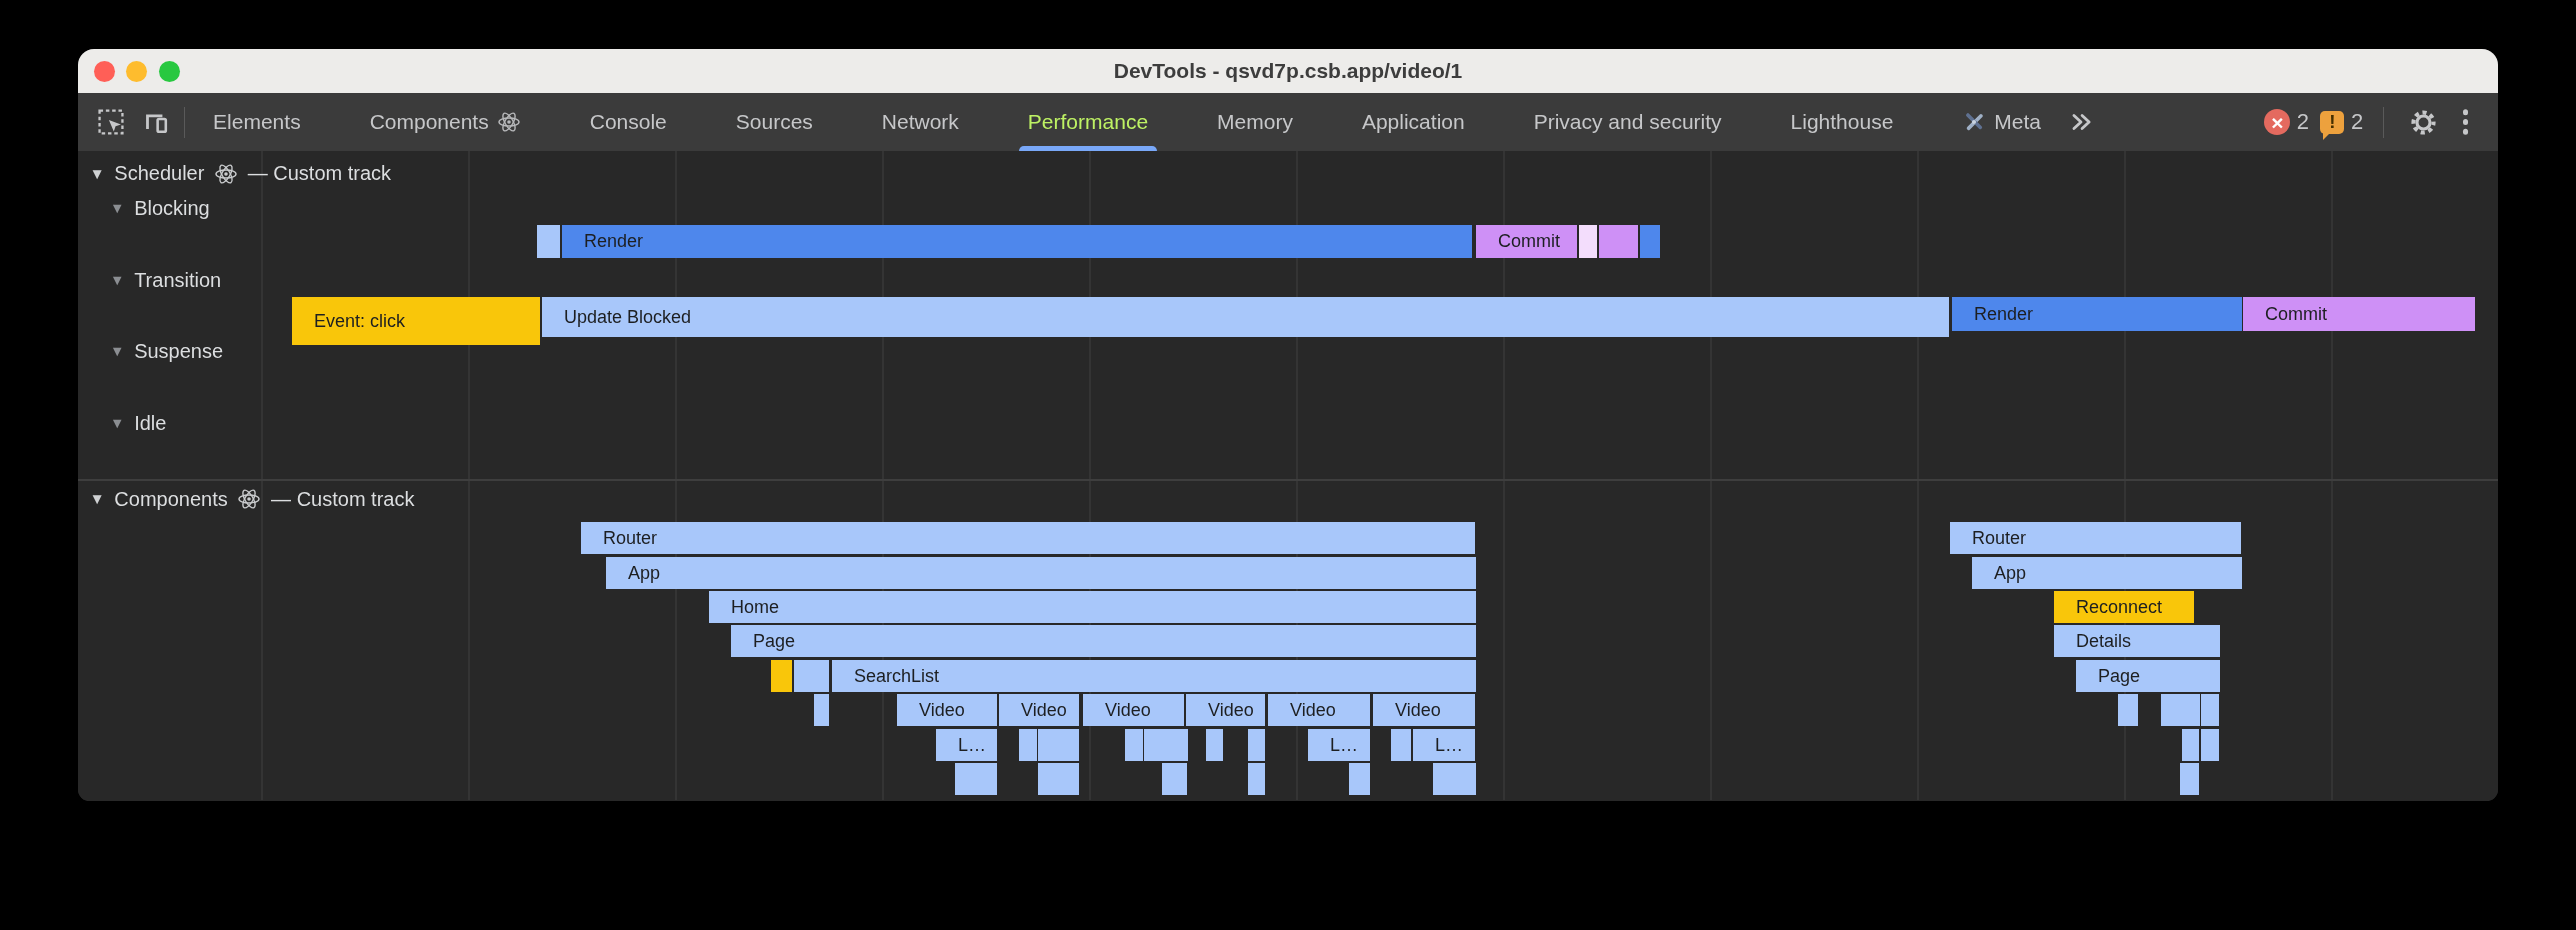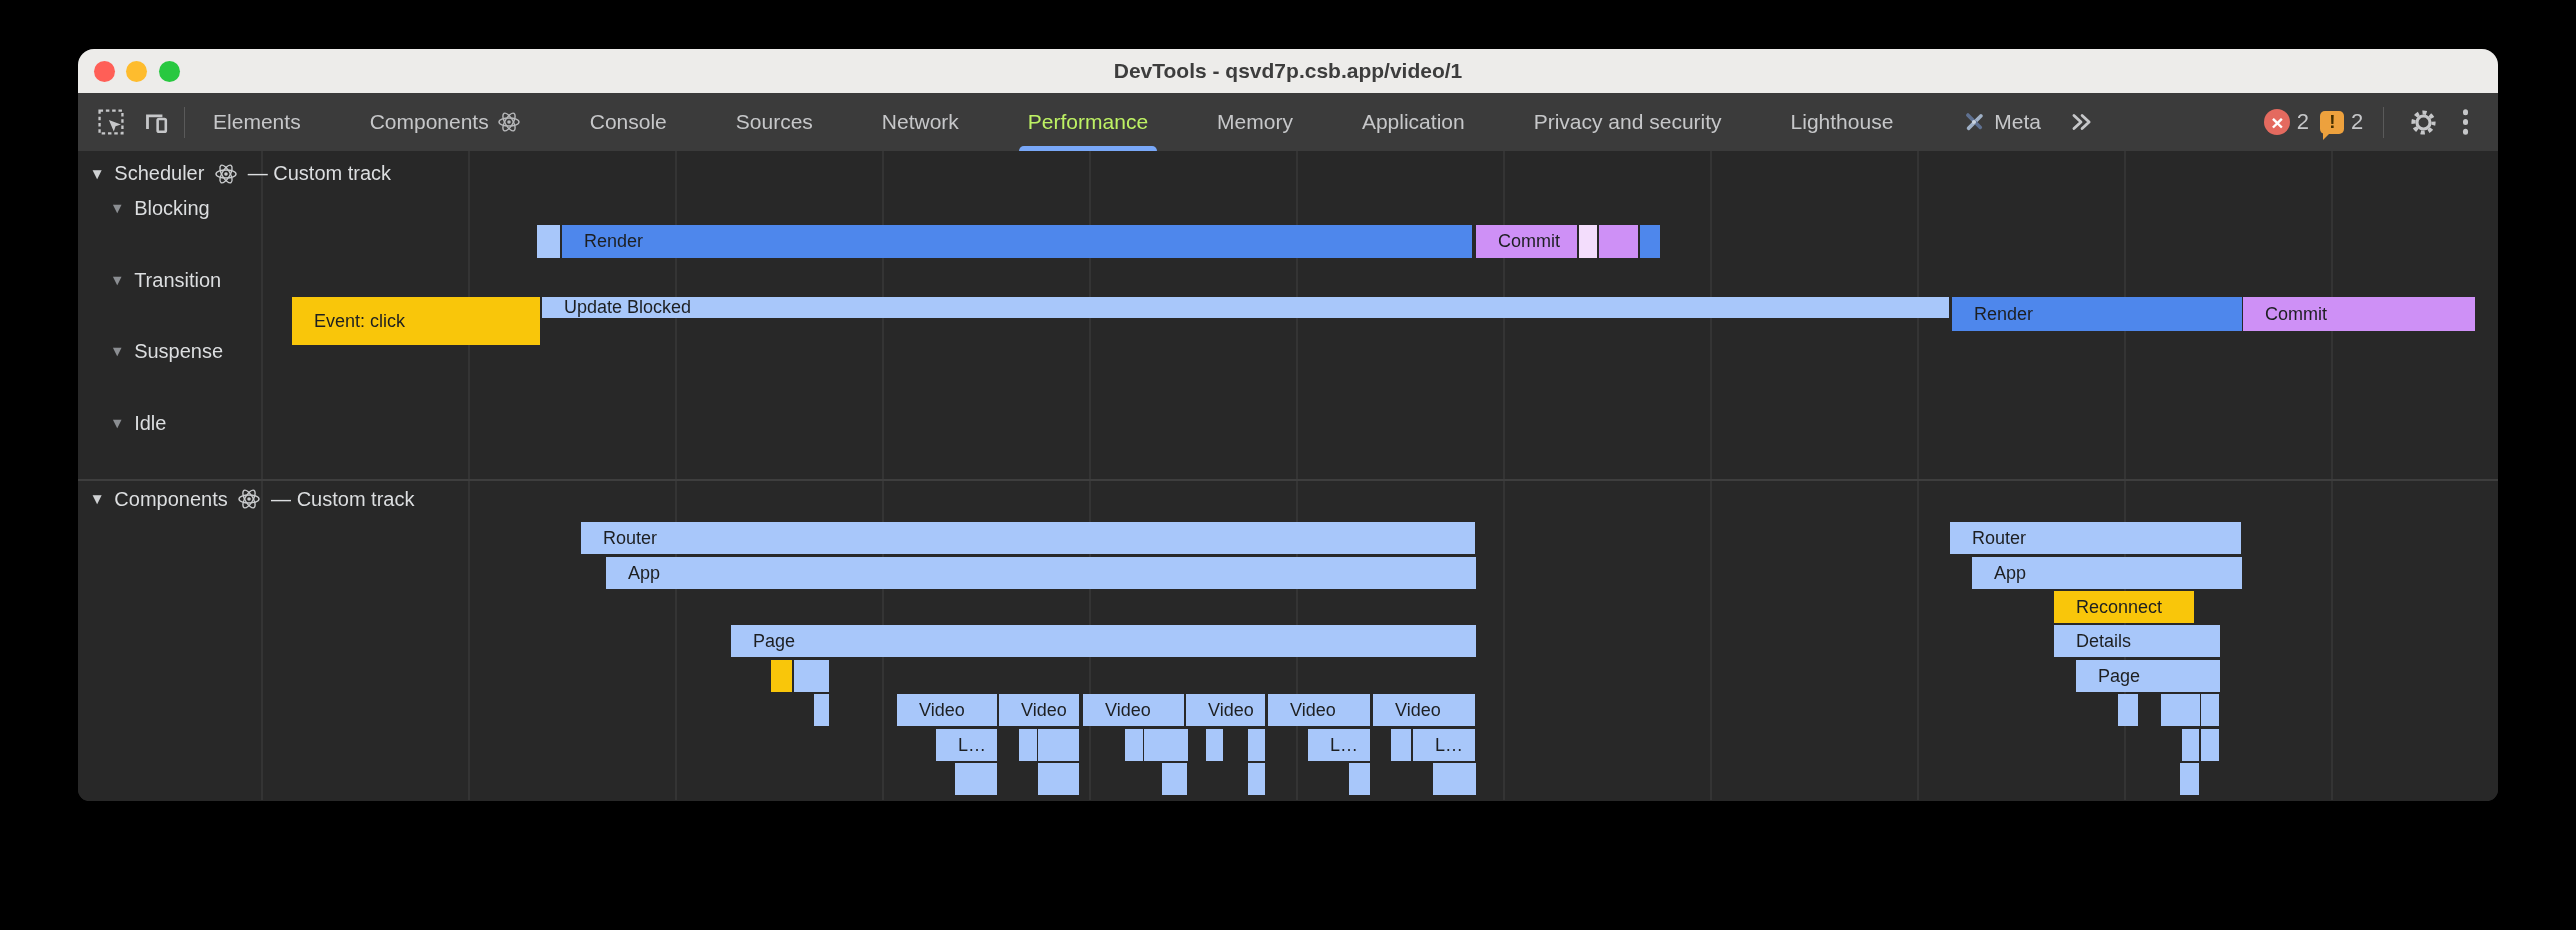--- a/index.html
+++ b/index.html
@@ -197,21 +197,21 @@
       </div>
       <div class="bar" style="left: 1398px; top: 74px; width: 101px; height: 33px; background: rgb(206, 144, 246);">
         <span>Commit</span>
       </div>
       <div class="bar" style="left: 1501px; top: 74px; width: 18px; height: 33px; background: rgb(243, 221, 252);"></div>
       <div class="bar" style="left: 1521px; top: 74px; width: 39px; height: 33px; background: rgb(206, 144, 246);"></div>
       <div class="bar" style="left: 1562px; top: 74px; width: 19.5px; height: 33px; background: rgb(78, 135, 236);"></div>
       <div class="bar" style="left: 214px; top: 146px; width: 248px; height: 48px; background: rgb(249, 198, 10);">
         <span>Event: click</span>
       </div>
-      <div class="bar" style="left: 464px; top: 146px; width: 1407px; height: 21px; background: rgb(168, 199, 250);">
+      <div class="bar" style="left: 464px; top: 146px; width: 1407px; height: 40px; background: rgb(168, 199, 250);">
         <span>Update Blocked</span>
       </div>
       <div class="bar" style="left: 1874px; top: 146px; width: 290px; height: 34px; background: rgb(78, 135, 236);">
         <span>Render</span>
       </div>
       <div class="bar" style="left: 2165px; top: 146px; width: 232px; height: 34px; background: rgb(206, 144, 246);">
         <span>Commit</span>
       </div>
       <div class="track-divider" style="top: 328px;"></div>
       <div class="track-header" style="left: 11.4px; top: 332px;">
@@ -232,31 +232,37 @@
       </div>
       <div class="bar" style="left: 1872px; top: 371px; width: 291px; height: 32px; background: rgb(168, 199, 250);">
         <span>Router</span>
       </div>
       <div class="bar" style="left: 528px; top: 406px; width: 870px; height: 32px; background: rgb(168, 199, 250);">
         <span>App</span>
       </div>
       <div class="bar" style="left: 1894px; top: 406px; width: 270px; height: 32px; background: rgb(168, 199, 250);">
         <span>App</span>
       </div>
+      <div class="bar" style="left: 631px; top: 440px; width: 767px; height: 32px; background: rgb(168, 199, 250);">
+        <span>Home</span>
+      </div>
       <div class="bar" style="left: 1976px; top: 440px; width: 140px; height: 32px; background: rgb(249, 198, 10);">
         <span>Reconnect</span>
       </div>
       <div class="bar" style="left: 653px; top: 474px; width: 745px; height: 32px; background: rgb(168, 199, 250);">
         <span>Page</span>
       </div>
       <div class="bar" style="left: 1976px; top: 474px; width: 166px; height: 32px; background: rgb(168, 199, 250);">
         <span>Details</span>
       </div>
       <div class="bar" style="left: 693px; top: 509px; width: 21px; height: 32px; background: rgb(249, 198, 10);"></div>
       <div class="bar" style="left: 716px; top: 509px; width: 35px; height: 32px; background: rgb(168, 199, 250);"></div>
+      <div class="bar" style="left: 754px; top: 509px; width: 644px; height: 32px; background: rgb(168, 199, 250);">
+        <span>SearchList</span>
+      </div>
       <div class="bar" style="left: 1998px; top: 509px; width: 144px; height: 32px; background: rgb(168, 199, 250);">
         <span>Page</span>
       </div>
       <div class="bar" style="left: 736px; top: 543px; width: 14.6px; height: 32px; background: rgb(168, 199, 250);"></div>
       <div class="bar" style="left: 819px; top: 543px; width: 100px; height: 32px; background: rgb(168, 199, 250);">
         <span>Video</span>
       </div>
       <div class="bar" style="left: 921px; top: 543px; width: 80px; height: 32px; background: rgb(168, 199, 250);">
         <span>Video</span>
       </div>

